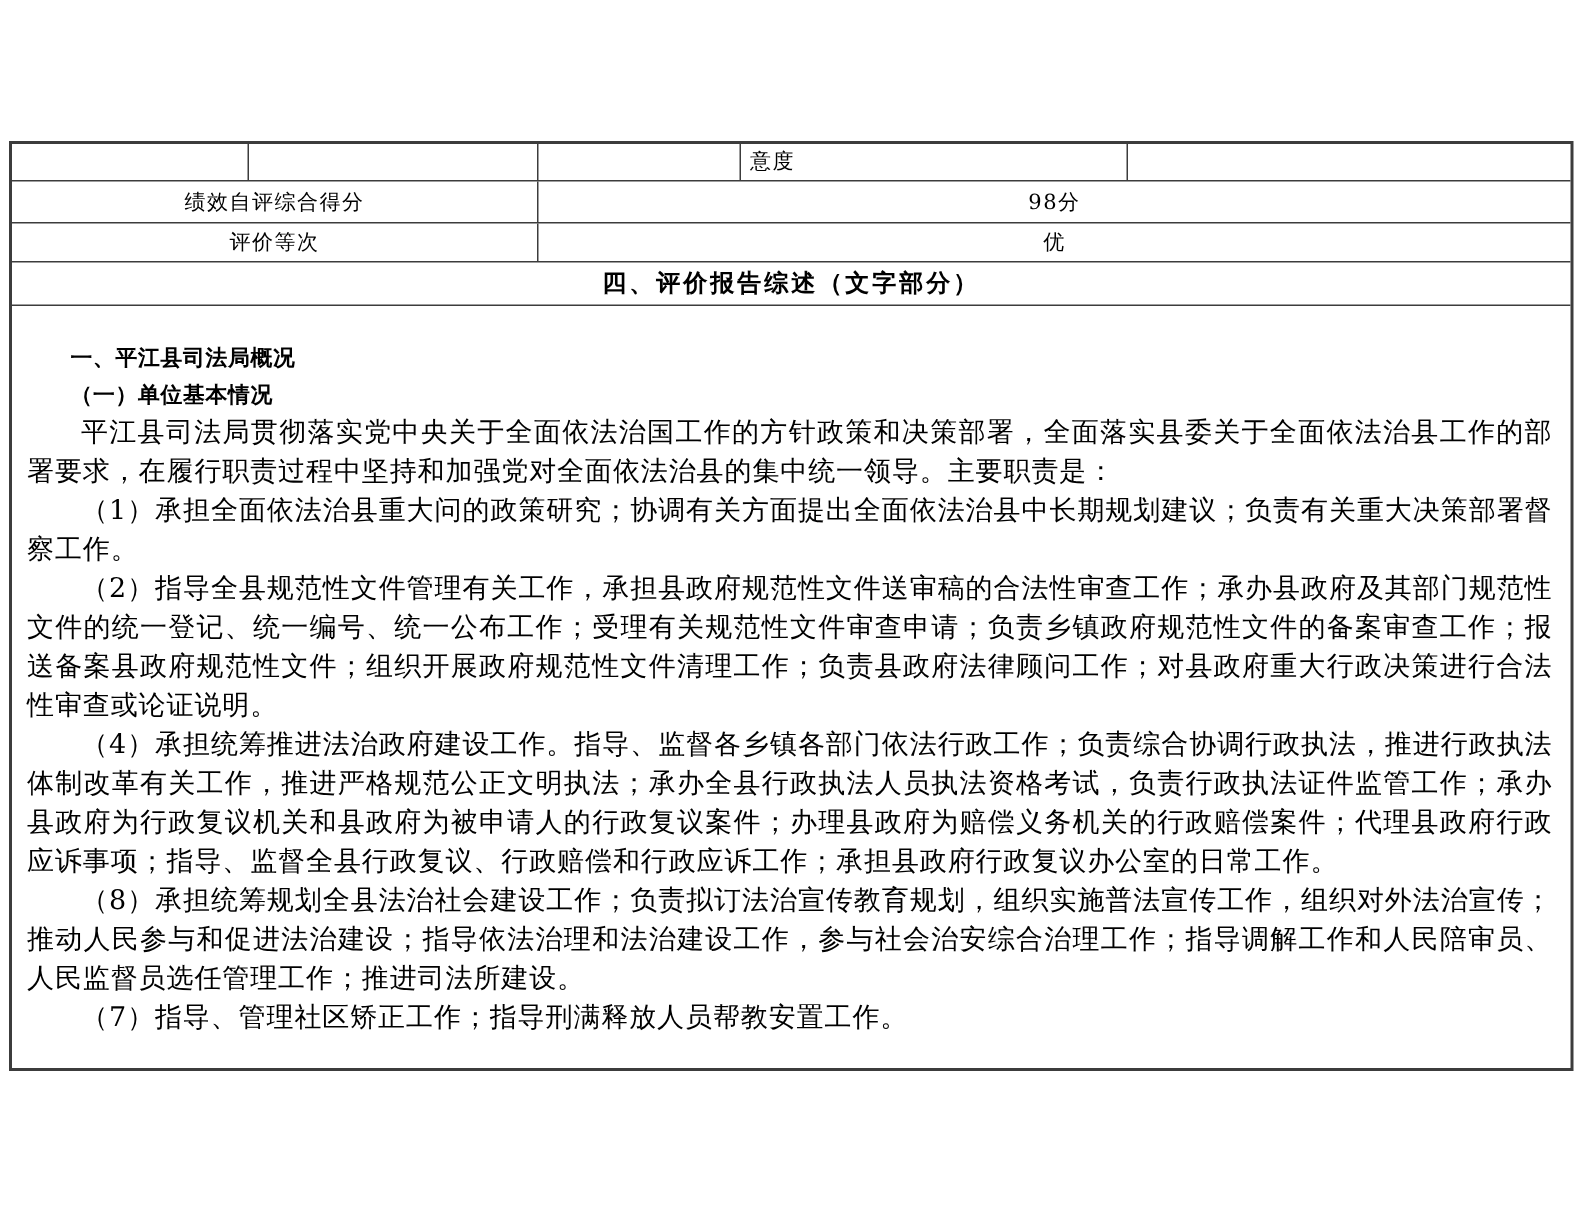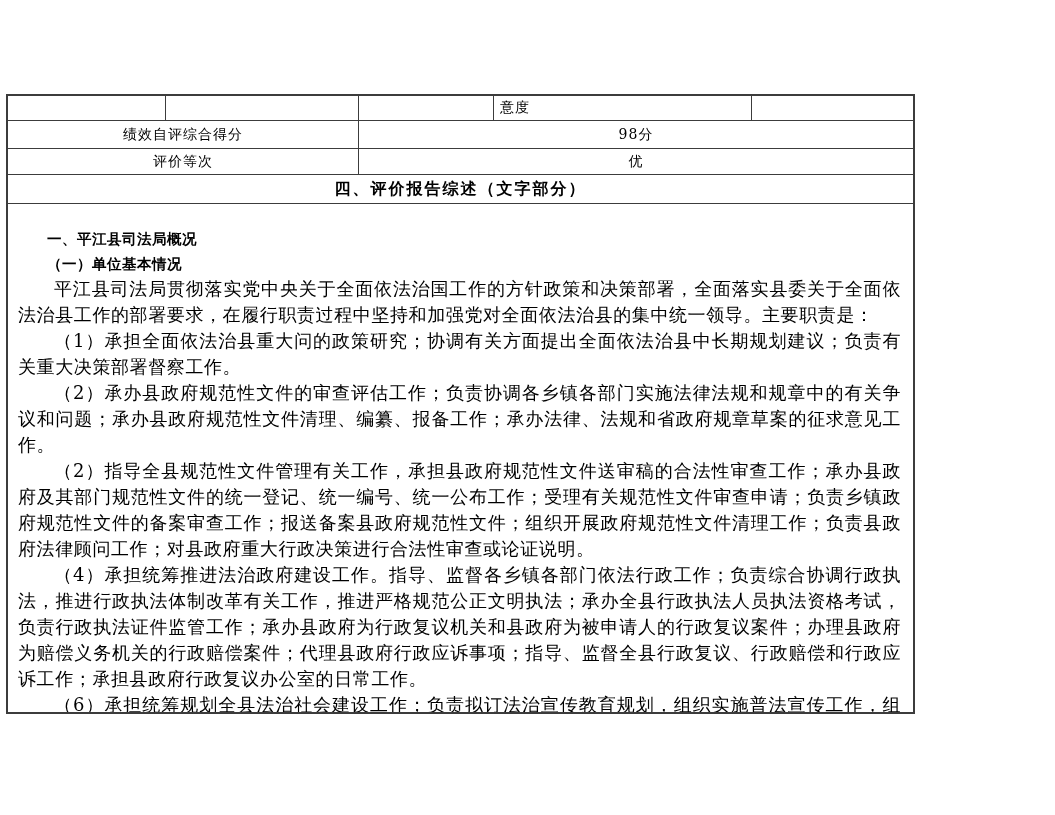--- a/index.html
+++ b/index.html
@@ -12,21 +12,21 @@
     height: 815px;
     position: relative;
     font-family: "DejaVu Serif", "Liberation Serif", serif;
     color: #000000;
     overflow: hidden;
   }
   .doc-table {
     position: absolute;
     left: 6px;
     top: 94px;
-    width: 909px;
+    width: 1043px;
     box-sizing: border-box;
     border: 2px solid #3c3c3c;
     background: #ffffff;
   }
   .trow {
     display: flex;
     box-sizing: border-box;
     border-bottom: 1.5px solid #3c3c3c;
   }
   .trow:last-child { border-bottom: none; }
@@ -116,21 +116,20 @@
   <div class="trow row-header">
     <div class="tcell c5 center">四、评价报告综述（文字部分）</div>
   </div>
 
   <div class="trow row-body">
     <div class="body-cell">
       <h3 class="h-first">一、平江县司法局概况</h3>
       <h3>（一）单位基本情况</h3>
       <p>平江县司法局贯彻落实党中央关于全面依法治国工作的方针政策和决策部署，全面落实县委关于全面依法治县工作的部署要求，在履行职责过程中坚持和加强党对全面依法治县的集中统一领导。主要职责是：</p>
       <p>（1）承担全面依法治县重大问的政策研究；协调有关方面提出全面依法治县中长期规划建议；负责有关重大决策部署督察工作。</p>
-      <p>（2）承办县政府规范性文件的审查评估工作；负责协调各乡镇各部门实施法律法规和规章中的有关争议和问题；承办县政府规范性文件清理、编纂、报备工作；承办法律、法规和省政府规章草案的征求意见工作。</p>
       <p>（2）指导全县规范性文件管理有关工作，承担县政府规范性文件送审稿的合法性审查工作；承办县政府及其部门规范性文件的统一登记、统一编号、统一公布工作；受理有关规范性文件审查申请；负责乡镇政府规范性文件的备案审查工作；报送备案县政府规范性文件；组织开展政府规范性文件清理工作；负责县政府法律顾问工作；对县政府重大行政决策进行合法性审查或论证说明。</p>
       <p>（4）承担统筹推进法治政府建设工作。指导、监督各乡镇各部门依法行政工作；负责综合协调行政执法，推进行政执法体制改革有关工作，推进严格规范公正文明执法；承办全县行政执法人员执法资格考试，负责行政执法证件监管工作；承办县政府为行政复议机关和县政府为被申请人的行政复议案件；办理县政府为赔偿义务机关的行政赔偿案件；代理县政府行政应诉事项；指导、监督全县行政复议、行政赔偿和行政应诉工作；承担县政府行政复议办公室的日常工作。</p>
-      <p>（6）承担统筹规划全县法治社会建设工作；负责拟订法治宣传教育规划，组织实施普法宣传工作，组织对外法治宣传；推动人民参与和促进法治建设；指导依法治理和法治建设工作，参与社会治安综合治理工作；指导调解工作和人民陪审员、人民监督员选任管理工作；推进司法所建设。</p>
+      <p>（8）承担统筹规划全县法治社会建设工作；负责拟订法治宣传教育规划，组织实施普法宣传工作，组织对外法治宣传；推动人民参与和促进法治建设；指导依法治理和法治建设工作，参与社会治安综合治理工作；指导调解工作和人民陪审员、人民监督员选任管理工作；推进司法所建设。</p>
       <p>（7）指导、管理社区矫正工作；指导刑满释放人员帮教安置工作。</p>
     </div>
   </div>
 
 </div>
 
 </body></html>

